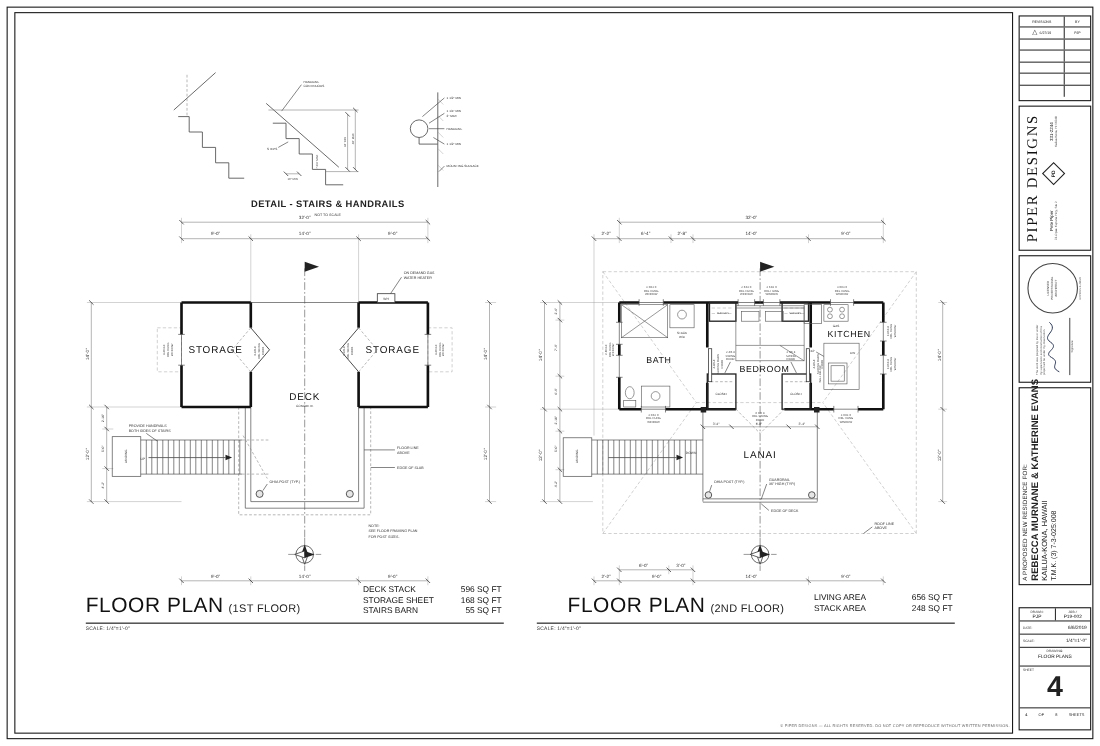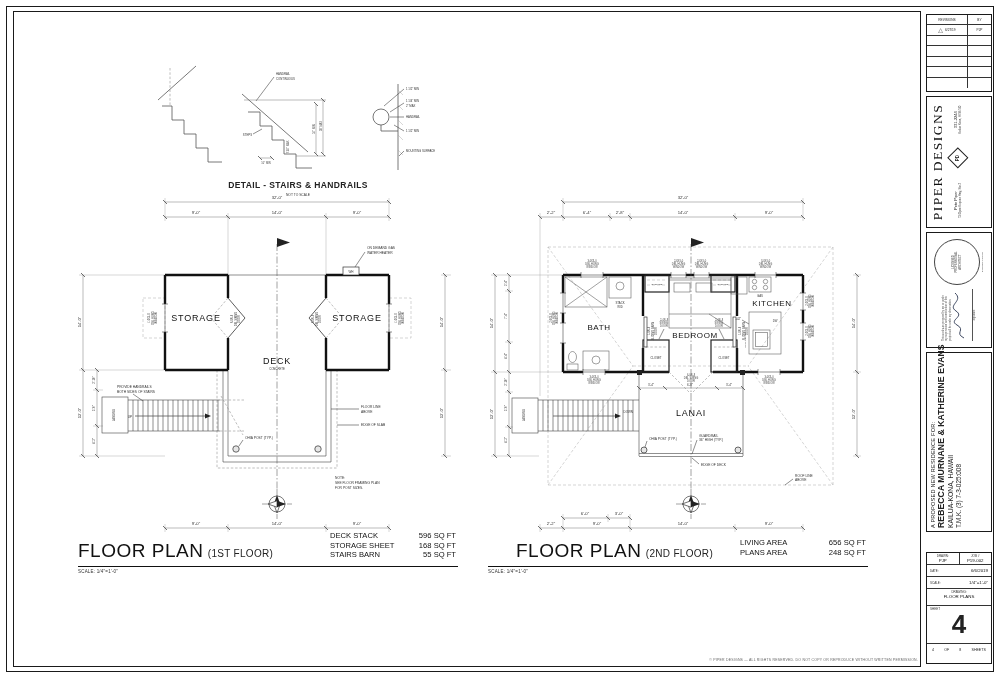--- a/index.html
+++ b/index.html
@@ -366,21 +366,21 @@
   <div class="abs" style="left:488px;top:540px;margin-left:28px;">
     <span class="fp-title">FLOOR PLAN</span>
     <span class="fp-sub">(2ND FLOOR)</span>
   </div>
   <div class="abs areas" style="left:740px;top:538px;width:126px;">
     <div class="row">
       <span>LIVING AREA</span>
       <span>656 SQ FT</span>
       </div>
     <div class="row">
-      <span>PLANS AREA</span>
+      <span>STACK AREA</span>
       <span>248 SQ FT</span>
       </div>
   </div>
   <div class="abs fp-rule" style="left:488px;top:566px;width:380px;"></div>
   <div class="abs fp-scale" style="left:488px;top:569px;">SCALE: 1/4"=1'-0"</div>
 
   <div class="tb-box" style="top:14px;height:78px;">
     <div class="rev-row" style="height:9px;">
       <div class="rev-c1 tb-small">REVISIONS</div>
       <div class="rev-c2 tb-small">BY</div>

